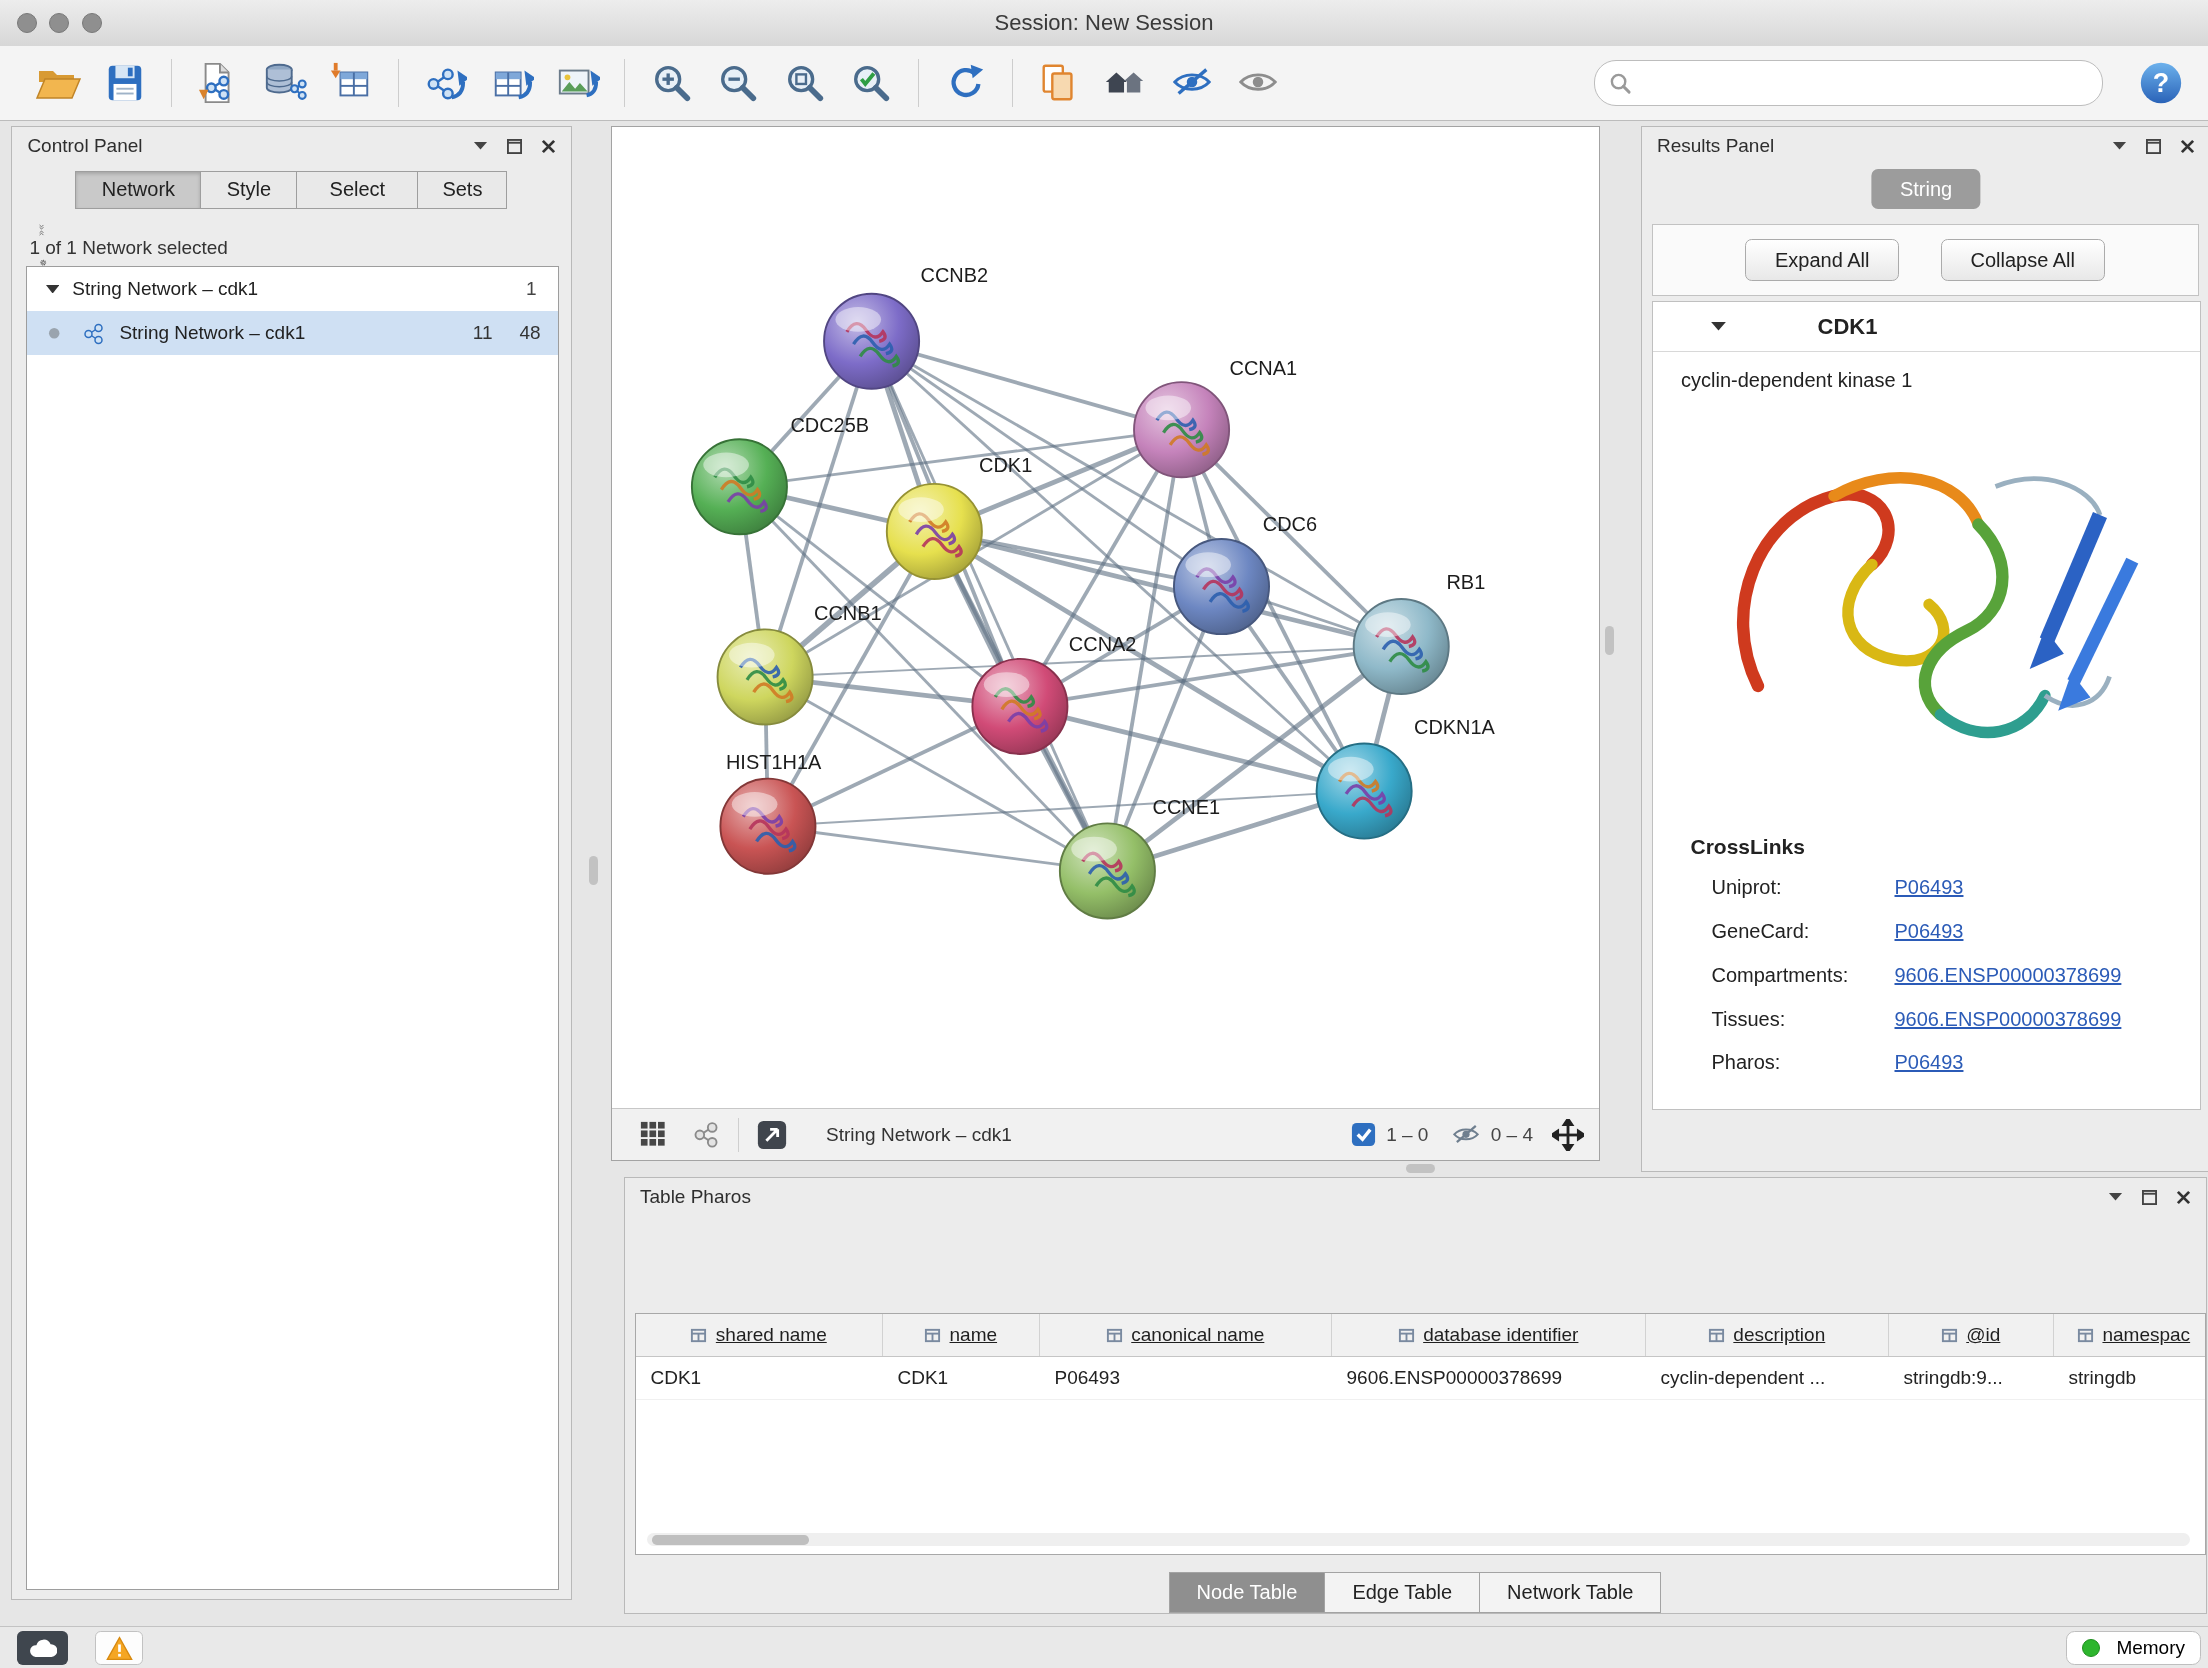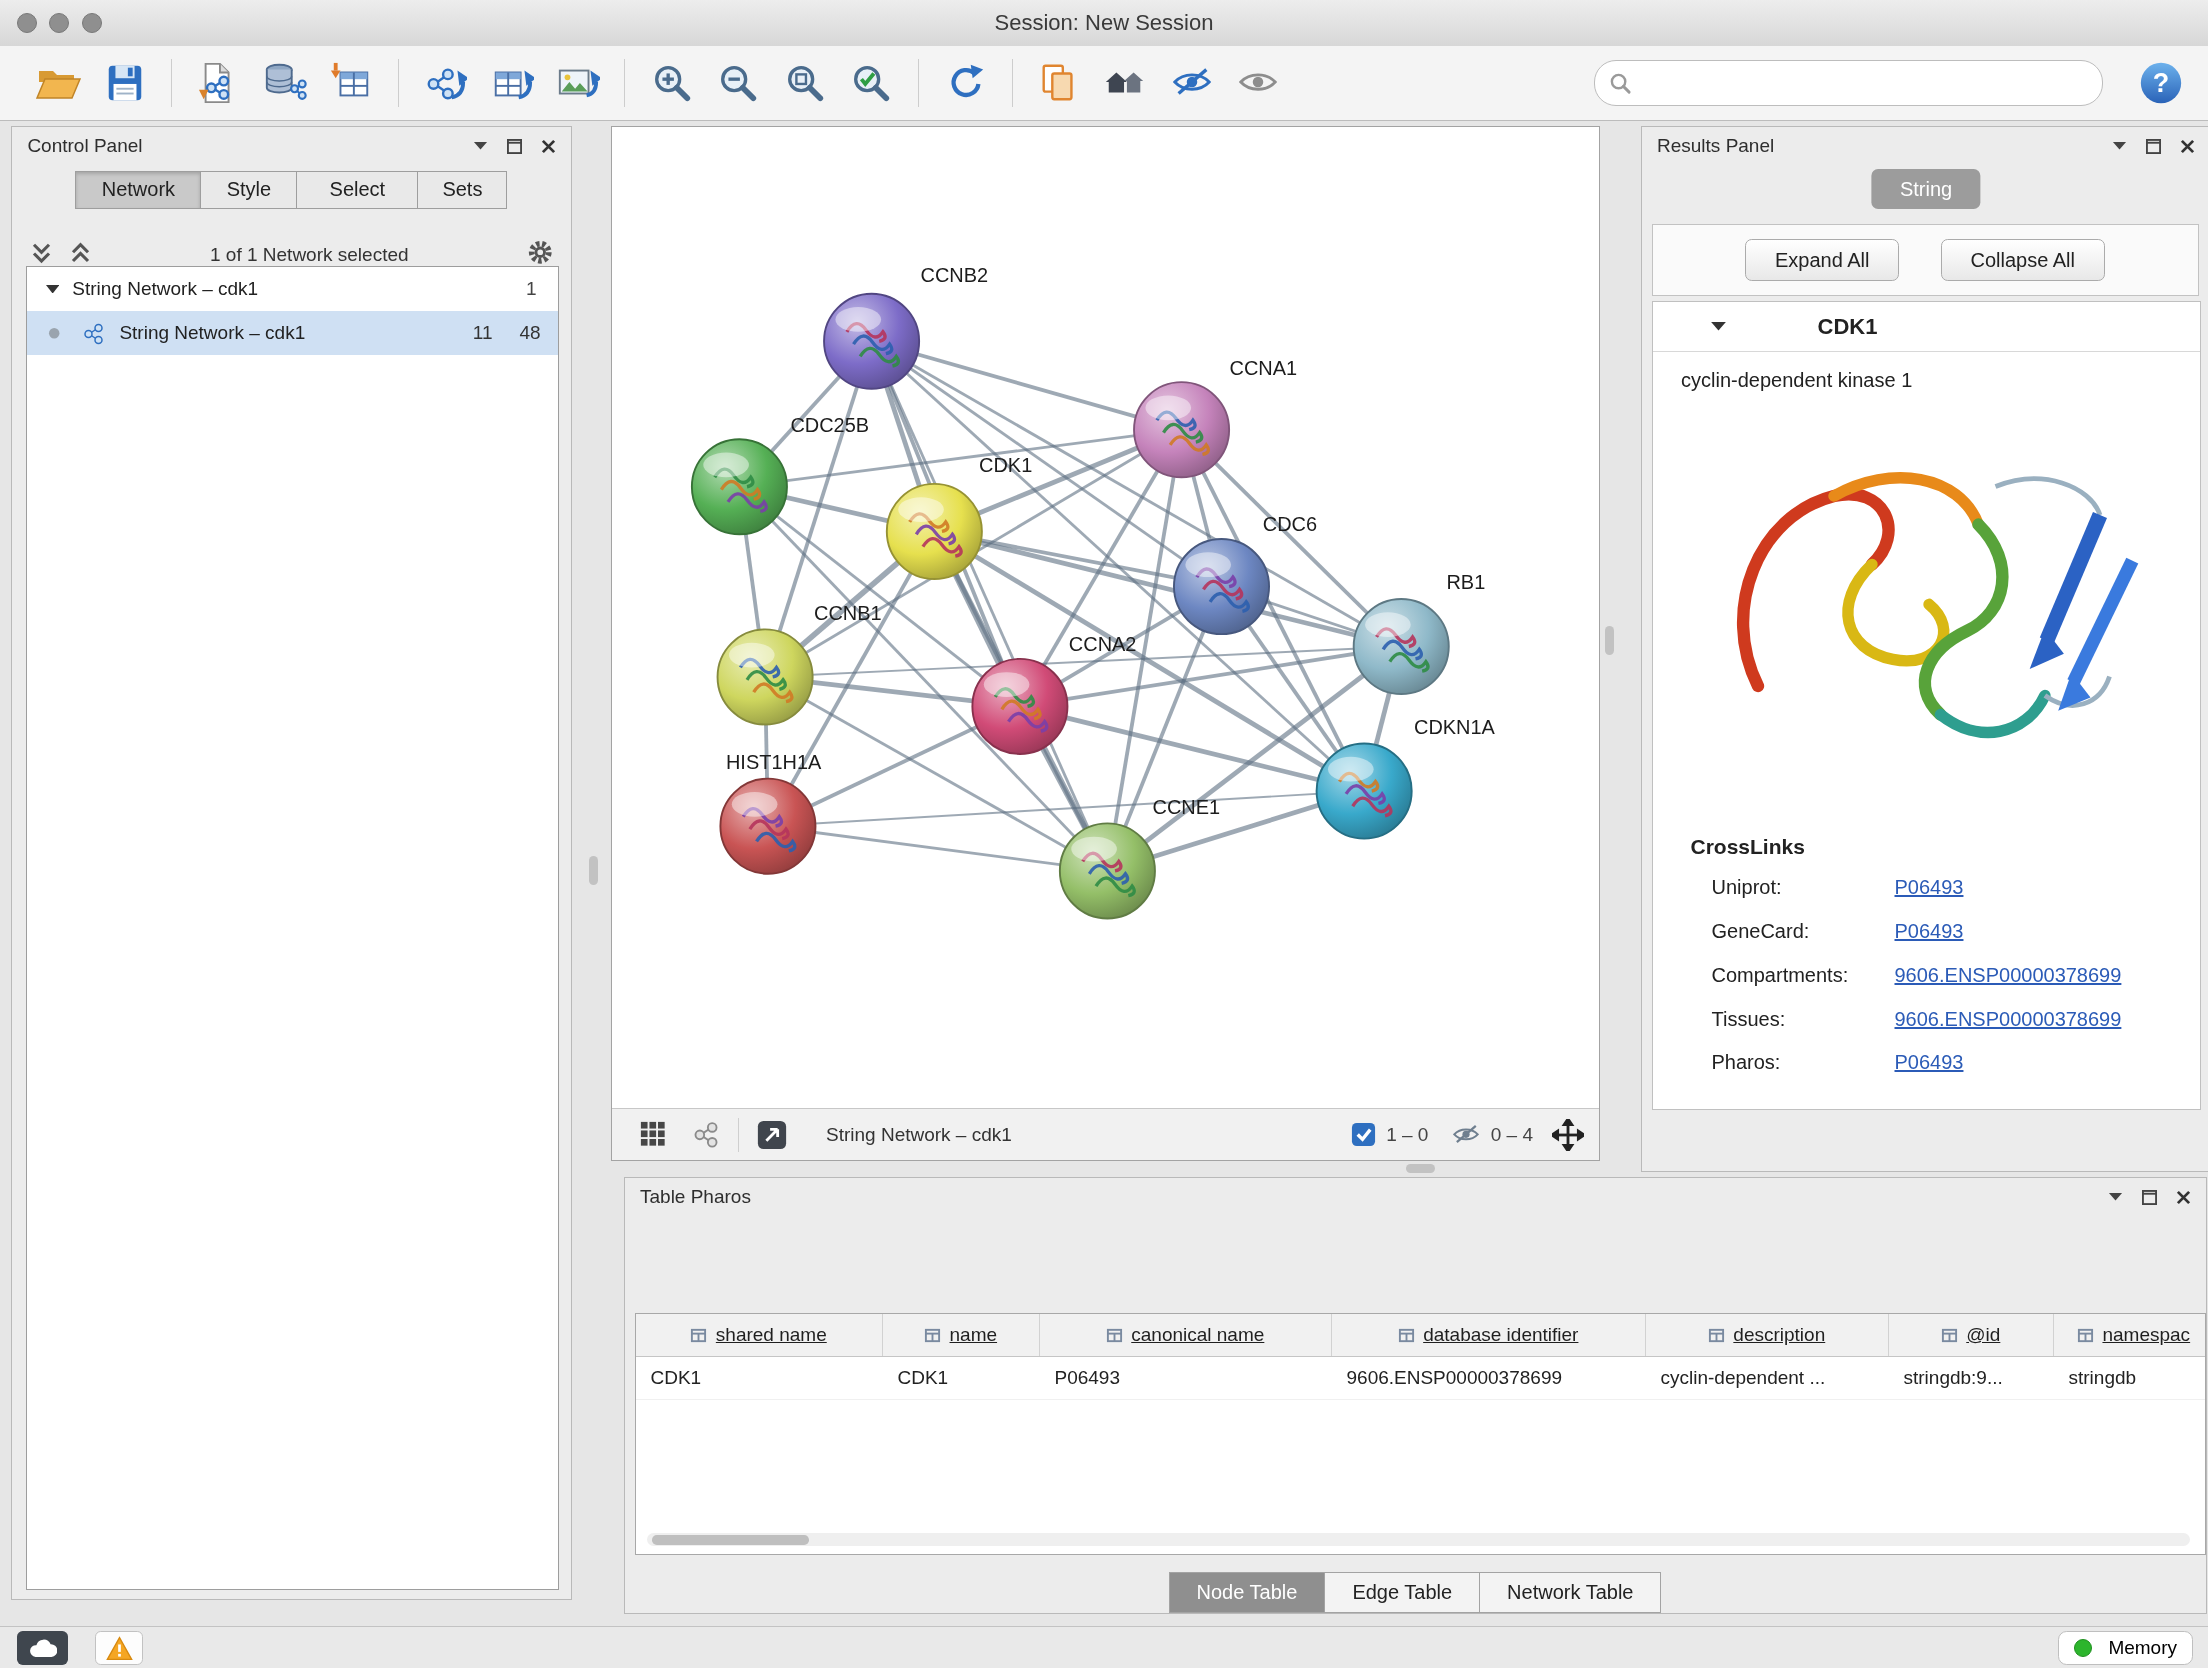--- a/index.html
+++ b/index.html
@@ -35,21 +35,21 @@
   .panel-title{font-size:19px;color:#2e2e2e;}
   .win-icons{margin-left:auto;display:flex;align-items:center;gap:19px;}
 
   
   .control-panel{position:absolute;left:11.4px;top:126px;width:559px;height:1472px;background:#ececec;
     border:1px solid #b9b9b9;}
   .cp-tabs{display:flex;justify-content:center;margin-top:5.7px;}
   .cp-tab{border:1px solid #9e9e9e;margin-left:-1px;background:#e9e9e9;font-size:20px;color:#222;
     padding:6.7px 0;text-align:center;}
   .cp-tab.sel{background:#c9c9c9;box-shadow:inset 0 1.9px 3.8px rgba(0,0,0,.18);}
-  .cp-summary{display:flex;align-items:flex-end;margin:15px 17px 0 17px;height:42px;}
+  .cp-summary{display:flex;align-items:flex-start;margin:15px 17px 0 17px;height:42px;flex-direction:column;}
   .cp-summary-text{flex:1;text-align:center;font-size:19px;color:#333;}
   .tree-box{position:absolute;left:13.3px;top:139px;width:531px;height:1322px;background:#fff;
     border:1px solid #9d9d9d;}
   .tree-row{display:flex;align-items:center;height:44px;font-size:19px;}
   .tree-row .lbl{margin-left:13.3px;}
   .tree-row .num{margin-left:auto;margin-right:21px;color:#444;}
   .tree-row.sel{background:#cfe0f3;}
   .tree-row.sel .nums{margin-left:auto;display:flex;gap:27px;margin-right:17px;color:#333;}
 
   
@@ -95,21 +95,21 @@
   .hthumb{position:absolute;left:4.8px;top:1.9px;width:157px;height:9.5px;background:#bfbfbf;border-radius:4.8px;}
   .tbl-tabs{position:absolute;left:0;width:1581px;top:394px;display:flex;justify-content:center;}
   .ttab{height:39px;display:flex;align-items:center;justify-content:center;padding:0 27px;
     border:1px solid #a3a3a3;background:#f3f3f3;font-size:20px;margin-left:-1px;color:#222;}
   .ttab.sel{background:#8f8f8f;color:#fff;}
 
   
   .statusbar{position:absolute;left:0;top:1626px;width:2208px;height:42px;background:#e9e9e9;
     border-top:1px solid #c3c3c3;display:flex;align-items:center;}
   .sb-btn{height:34px;border-radius:5.7px;display:flex;align-items:center;justify-content:center;}
-  .memory-btn{margin-left:auto;margin-right:15px;background:#fff;border:1px solid #bfbfbf;
+  .memory-btn{margin-left:auto;margin-right:7px;background:#fff;border:1px solid #bfbfbf;
     padding:0 15px;gap:16px;font-size:19px;border-radius:8.6px;}
   .mem-dot{width:16px;height:16px;border-radius:50%;background:#2db52d;border:1px solid #1f8f1f;}
 
   .splitter-v{position:absolute;width:8.6px;height:28.5px;background:#c2c2c2;border-radius:4.8px;}
   .splitter-h{position:absolute;width:28.5px;height:8.6px;background:#c2c2c2;border-radius:4.8px;}
 </style>
 </head>
 <body>
 
 <div class="titlebar">

